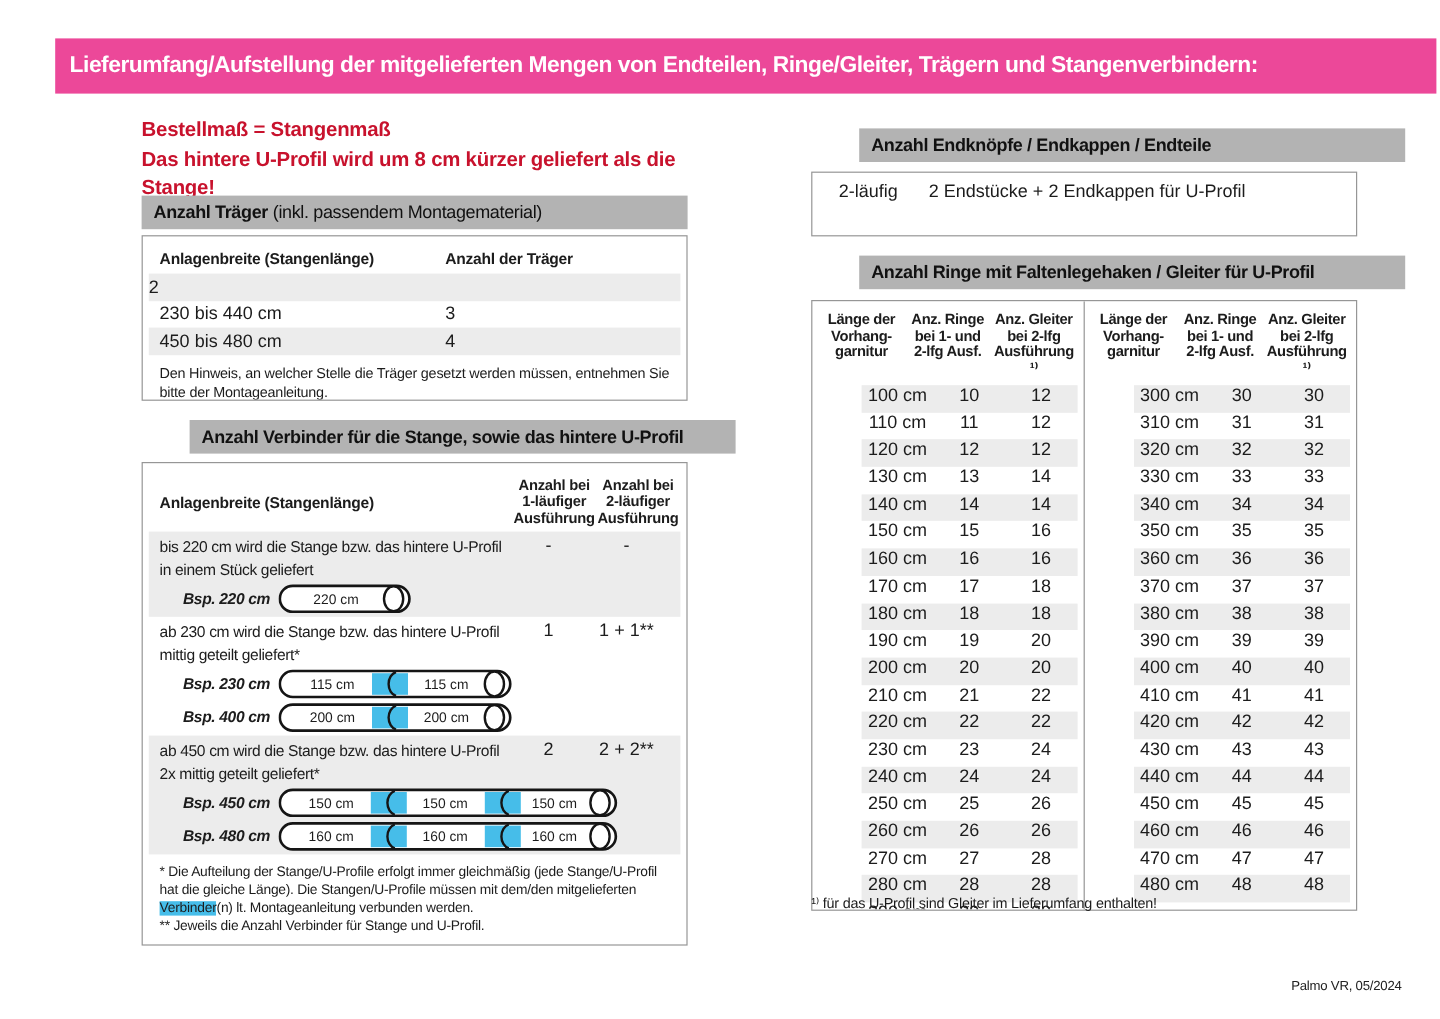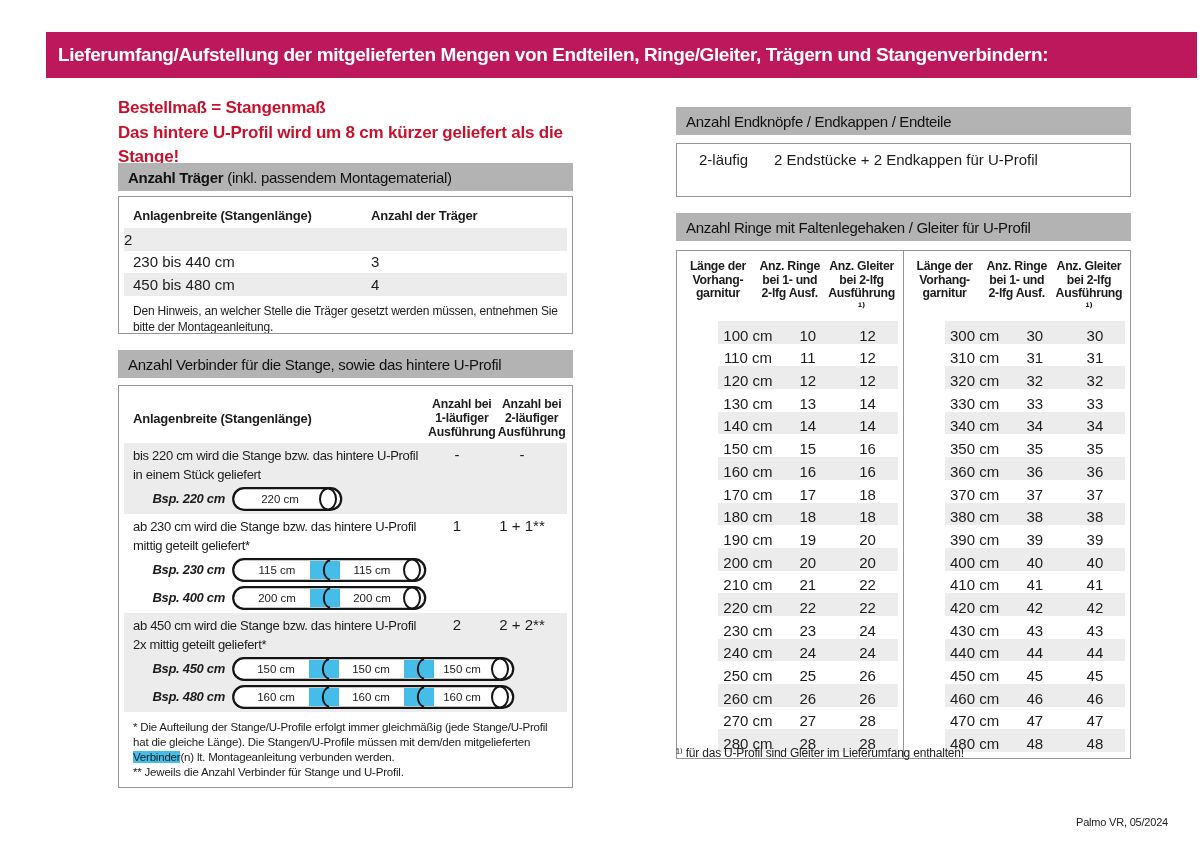--- a/index.html
+++ b/index.html
@@ -6,40 +6,40 @@
   html, body { width: 1200px; height: 849px; background: #fff; }
   body {
     font-family: "Liberation Sans", "DejaVu Sans", sans-serif;
     color: #1c1c1c; position: relative; overflow: hidden;
   }
   .abs { position: absolute; }
 
   
   #topbar {
     left: 46px; top: 32px; width: 1151px; height: 46px;
-    background: #be185d; color: #fff; font-weight: bold;
+    background: #ec4899; color: #fff; font-weight: bold;
     font-size: 19px; letter-spacing: -0.4px; font-stretch: condensed;
     display: flex; align-items: center; padding-left: 12px;
     white-space: nowrap; overflow: hidden;
   }
 
   
   #notice { left: 118px; top: 96px; width: 460px; color: #c8122d;
     font-weight: bold; font-size: 17px; line-height: 24.5px; letter-spacing: -0.2px; }
 
   
   .section-bar {
     background: #b3b3b3; height: 28px; width: 455px;
     display: flex; align-items: center; padding-left: 10px;
     font-size: 15px; letter-spacing: -0.3px; font-stretch: condensed;
     white-space: nowrap; overflow: hidden; color: #111;
   }
   .section-bar b { font-weight: bold; }
   .section-bar .rest { font-weight: normal; margin-left: 4px; }
-  .section-bar.allbold { font-weight: normal; }
+  .section-bar.allbold { font-weight: bold; margin-left: 40px; }
 
   
   .tbl { background: #fff; border: 1px solid #969696; width: 455px; overflow: hidden; }
   .stripe-zone > *:nth-child(odd) { background: #ececec; }
   .stripe-zone-even > *:nth-child(even) { background: #ececec; }
 
   
   #traeger-table { left: 118px; top: 196px; height: 138px; }
   .thead { display: flex; padding: 11px 0 5px; font-weight: bold; font-size: 13px; letter-spacing: -0.2px; }
   .thead .hc1 { flex: 0 0 252px; padding-left: 14px; }
@@ -77,21 +77,21 @@
   .ec1 { flex: 0 0 92px; padding-left: 17px; }
   .ec2 { flex: 1; }
 
   
   #ringe-table { left: 676px; top: 250px; height: 509px; display: flex; }
   .half { flex: 1 1 50%; padding: 0 5px; overflow: hidden; }
   .half.left { border-right: 1px solid #969696; }
   .rhead { display: flex; padding: 9px 0 7px; }
   .rh { flex: 1; text-align: center; font-weight: bold; font-size: 12.3px;
     line-height: 13.5px; white-space: pre-line; letter-spacing: -0.3px; }
-  .rrow { display: flex; align-items: flex-end; height: 22.7px; font-size: 15px; margin-left: 36px; }
+  .rrow { display: flex; align-items: flex-start; height: 22.7px; font-size: 15px; margin-left: 36px; }
   .rc { flex: 1; text-align: center; }
   .rrow > .rc:first-child { text-align: center; }
 
   #ringe-footnote { left: 676px; top: 746px; width: 460px; font-size: 12px; letter-spacing: -0.2px; }
   #footer { right: 32px; top: 816px; font-size: 11px; color: #222; letter-spacing: -0.2px; }
 
   svg text { font-family: "Liberation Sans", "DejaVu Sans", sans-serif; }
 </style>
 </head>
 <body>

